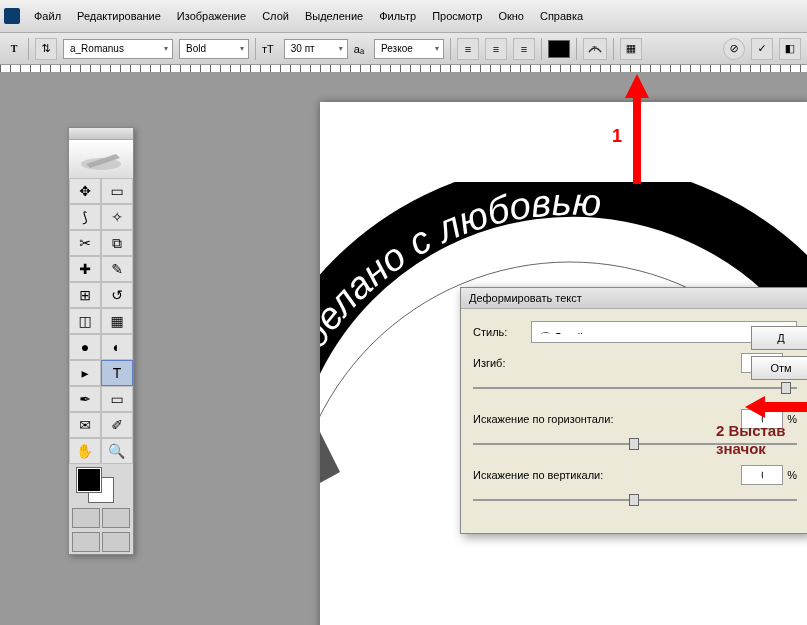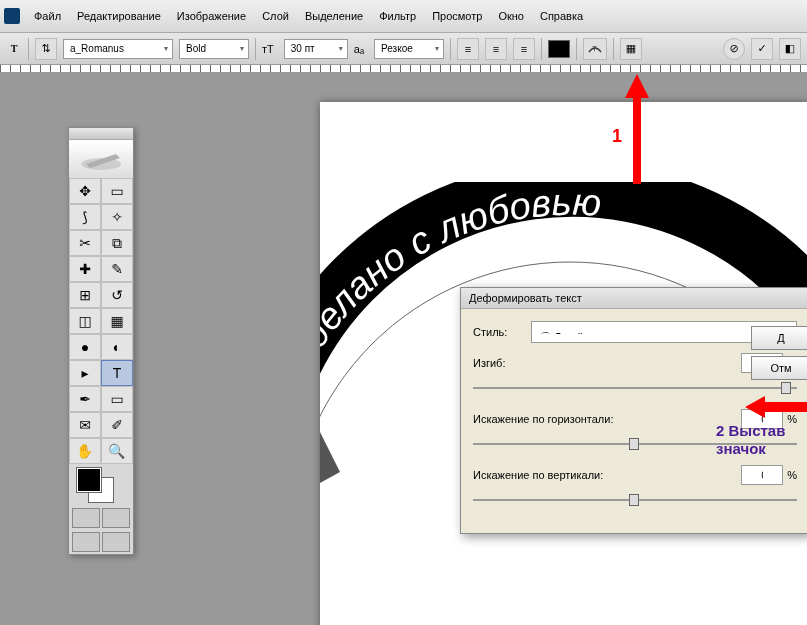--- a/index.html
+++ b/index.html
@@ -54,21 +54,21 @@
     .dialog .param .pct { margin-left: 4px; }
     .dialog .slider { height: 18px; position: relative; margin-bottom: 12px; }
     .dialog .slider .track { position: absolute; left: 0; right: 0; top: 8px; height: 2px; background: #999; }
     .dialog .slider .thumb { position: absolute; top: 3px; width: 10px; height: 12px; background: #ddd; border: 1px solid #666; }
     .dialog .btns { position: absolute; right: -2px; top: 38px; display: flex; flex-direction: column; gap: 6px; }
     .dialog .dbtn { width: 60px; height: 24px; background: linear-gradient(#fefefe,#e0e0e0); border: 1px solid #888; font-size: 11px; display: flex; align-items: center; justify-content: center; }
     
     .arrow1 { position: absolute; left: 617px; top: 2px; pointer-events: none; }
     .arrow1-label { position: absolute; left: 612px; top: 54px; color: #f00; font-weight: bold; font-size: 18px; }
     .arrow2 { position: absolute; left: 745px; top: 320px; pointer-events: none; }
-    .anno2 { position: absolute; left: 716px; top: 350px; color: #4c1d95; font-weight: bold; font-size: 15px; line-height: 1.2; }
+    .anno2 { position: absolute; left: 716px; top: 350px; color: #7f1d1d; font-weight: bold; font-size: 15px; line-height: 1.2; }
   </style>
 </head>
 <body>
 
 <div class="menubar">
   <div class="ps-icon"></div>
   <span>Файл</span>
   <span>Редактирование</span>
   <span>Изображение</span>
   <span>Слой</span>

